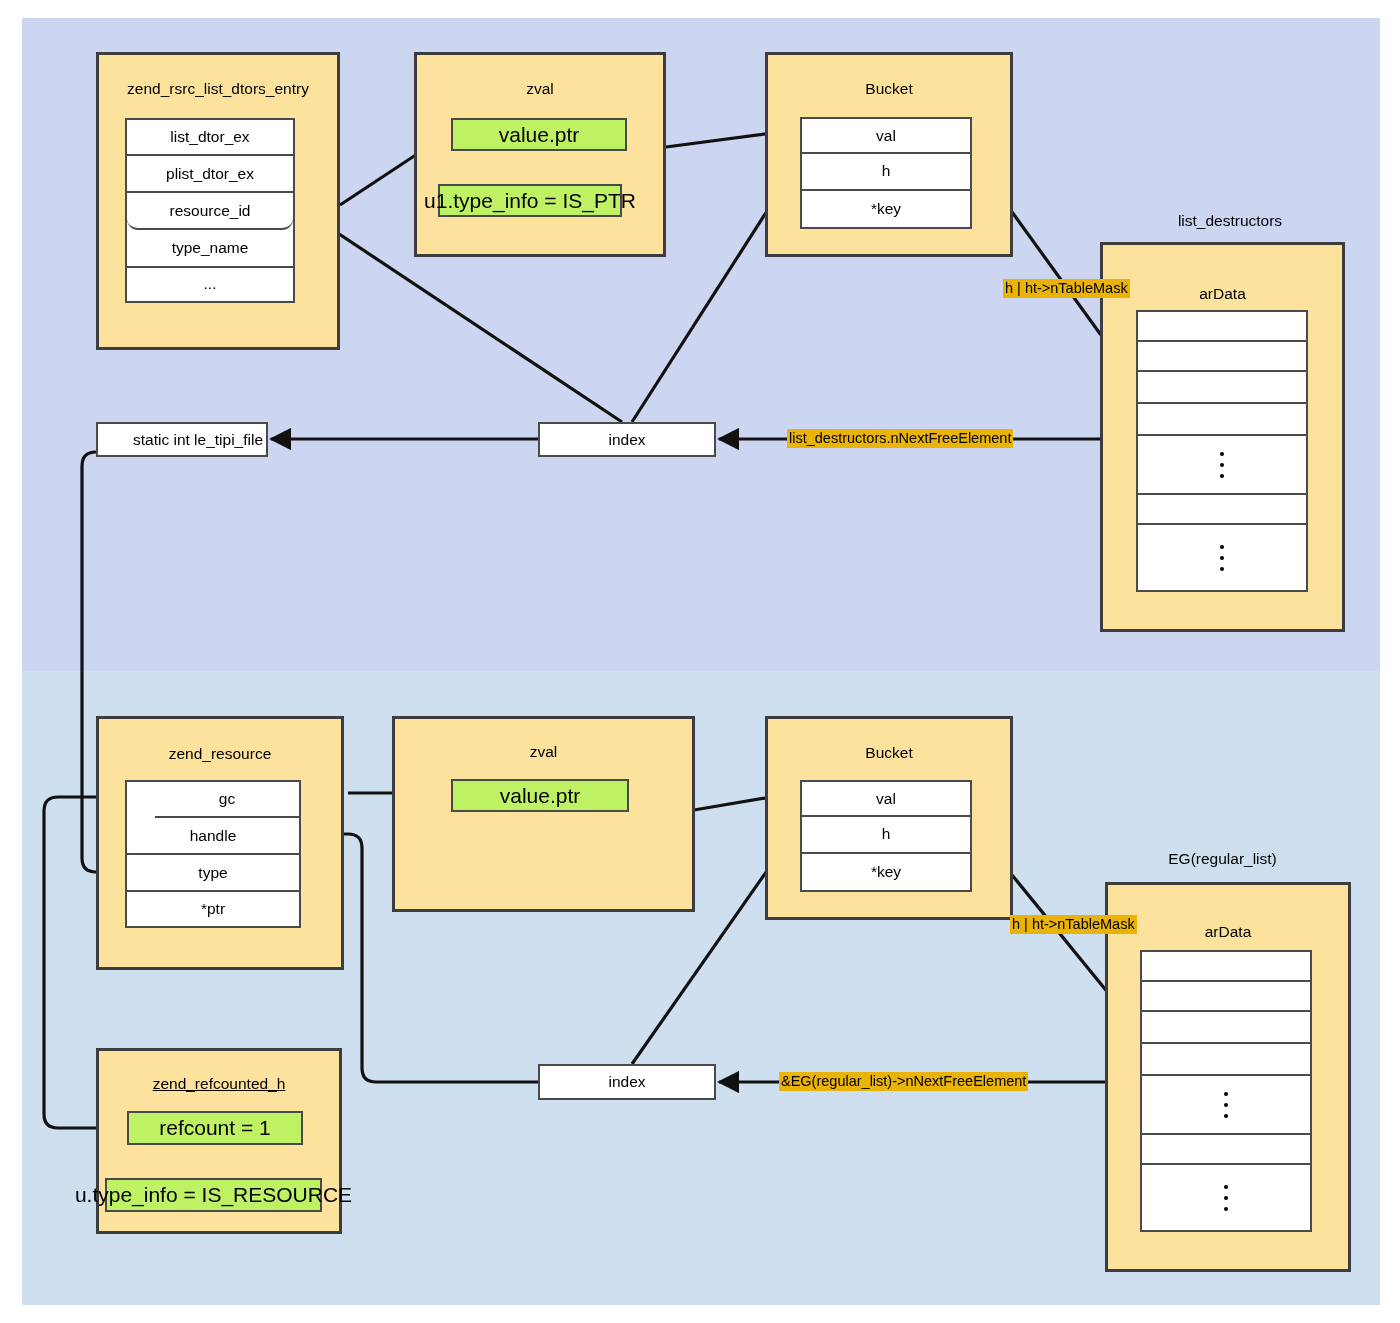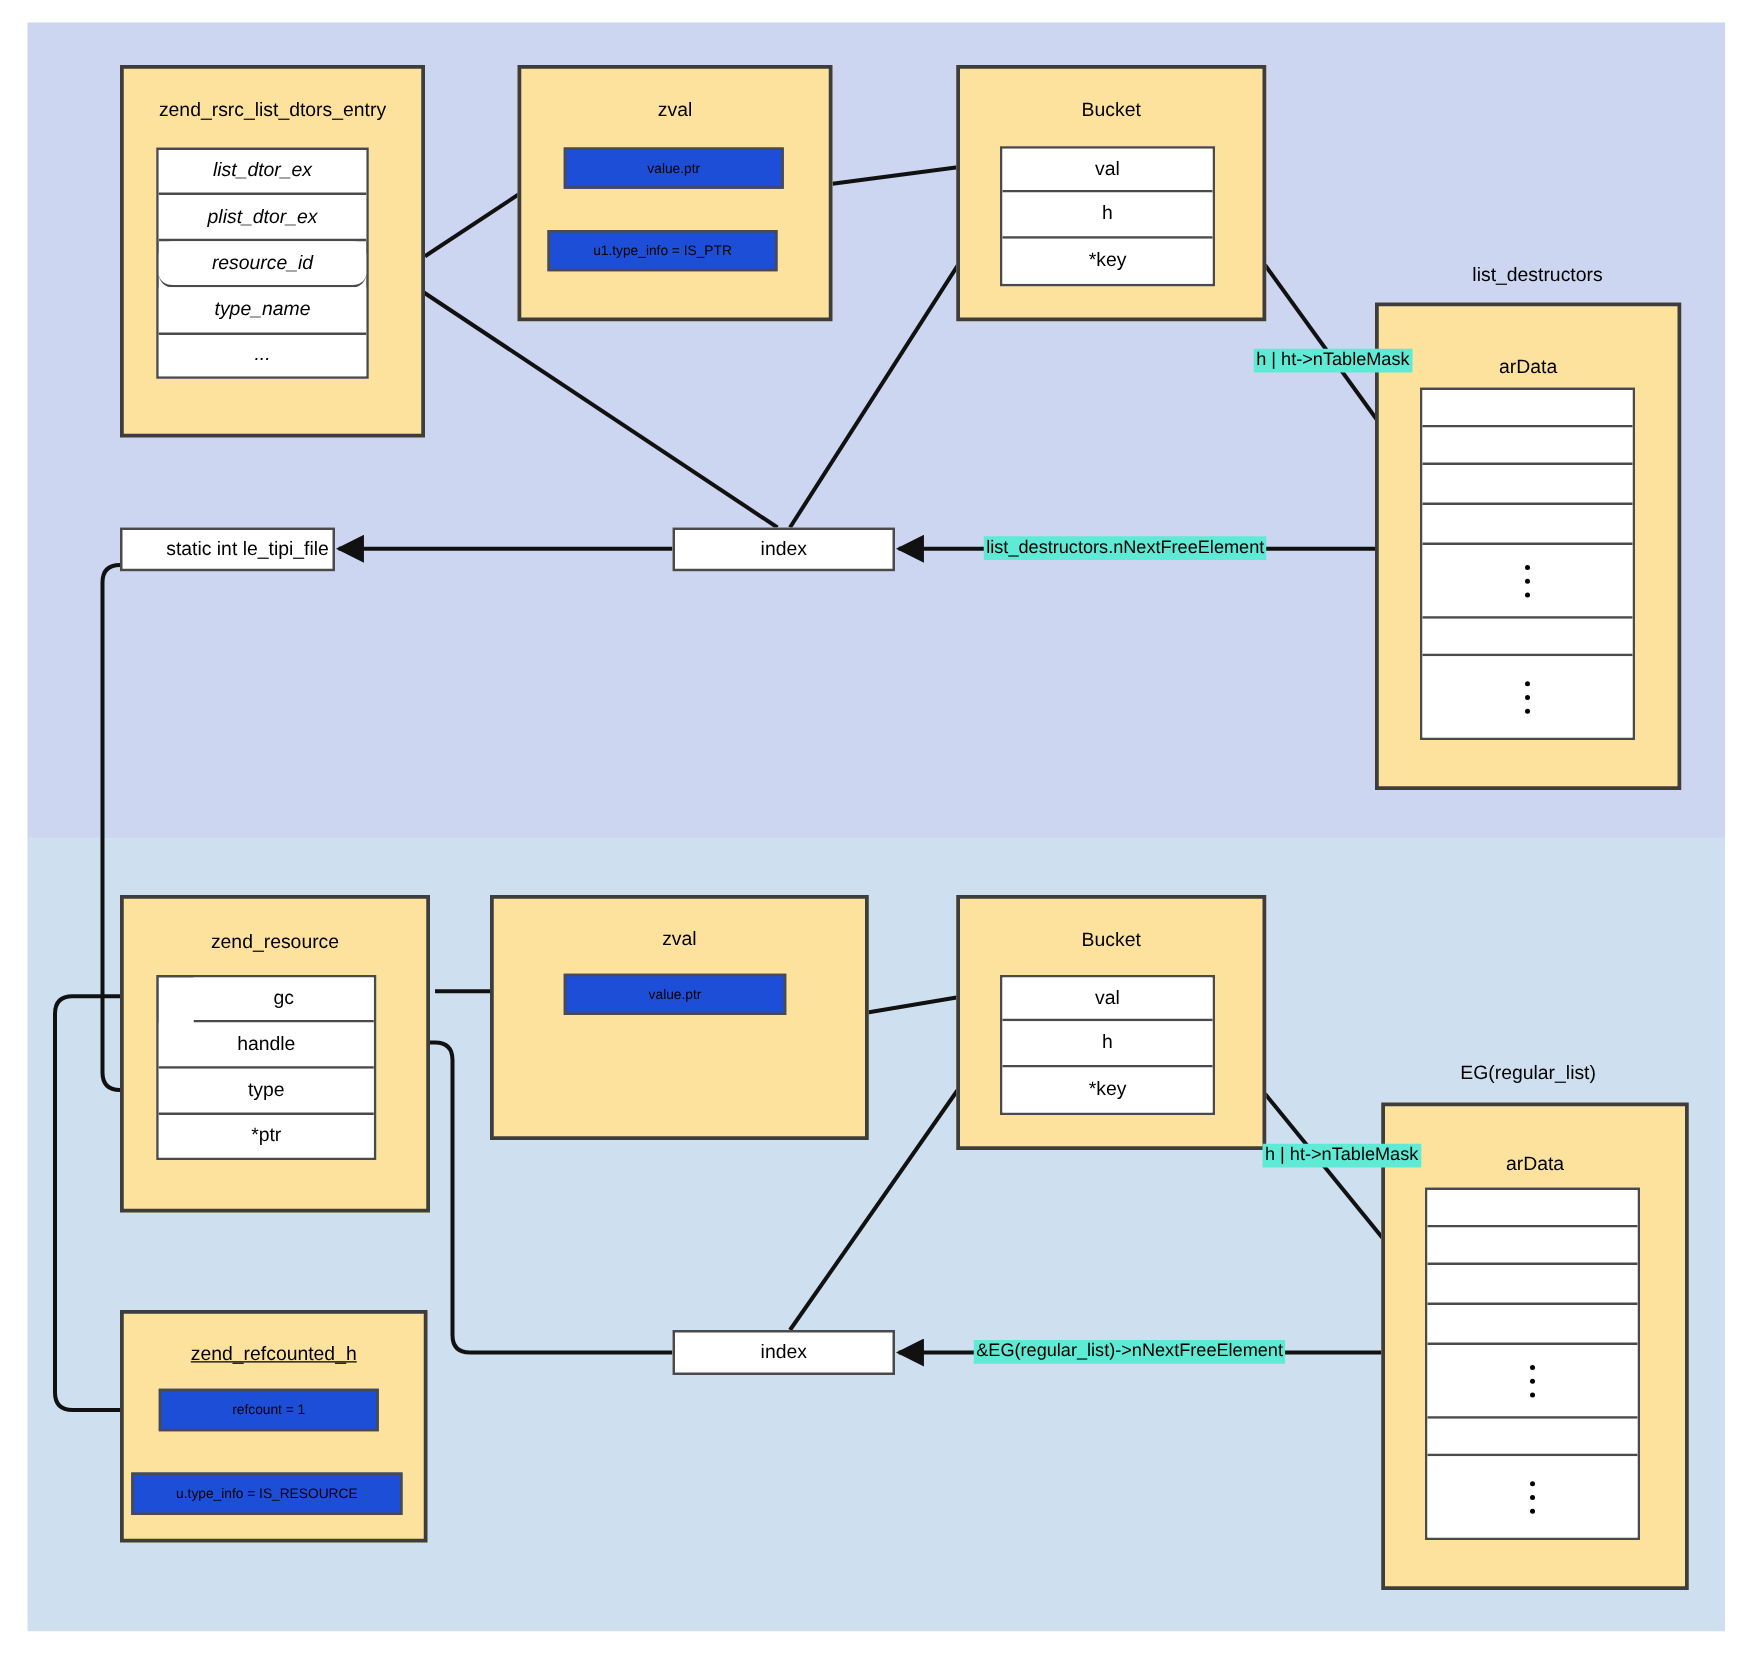--- a/index.html
+++ b/index.html
@@ -44,27 +44,27 @@
     position: absolute;
     font-size: 15.5px;
     color: #000;
     white-space: nowrap;
     text-align: center;
   }
 
   
   .field {
     position: absolute;
-    background: #1d4ed8;
+    background: #bef264;
     border: 2px solid #4a4a4a;
     box-sizing: border-box;
     display: flex;
     align-items: center;
     justify-content: center;
-    font-size: 11px;
+    font-size: 21px;
     color: #000;
     white-space: nowrap;
   }
   
   .stack {
     position: absolute;
     border: 2px solid #4a4a4a;
     box-sizing: border-box;
     background: #fff;
   }
@@ -104,21 +104,21 @@
     align-items: center;
     justify-content: center;
     font-size: 15.5px;
     color: #000;
     white-space: nowrap;
   }
 
   
   .edge-label {
     position: absolute;
-    background: #5eead4;
+    background: #eab308;
     font-size: 14.5px;
     color: #000;
     white-space: nowrap;
     padding: 1px 2px;
     line-height: 1.15;
   }
 
   
   #edges {
     position: absolute;
@@ -179,21 +179,21 @@
 
       <path d="M 96 452 Q 82 452 82 466 L 82 858 Q 82 872 96 872 L 122 872"></path>
 
       <path d="M 128 1128 L 58 1128 Q 44 1128 44 1114 L 44 811 Q 44 797 58 797 L 122 797"></path>
     </g>
   </svg>
 
   <div class="group" style="left:96px; top:52px; width:244px; height:298px;">
     <div class="group-title" style="top:25px;">zend_rsrc_list_dtors_entry</div>
   </div>
-  <div class="stack" style="left:125px; top:118px; width:170px; height:185px;font-style:italic;">
+  <div class="stack" style="left:125px; top:118px; width:170px; height:185px;">
     <div class="row" style="height:36.2px;">list_dtor_ex</div>
     <div class="row" style="height:37.2px;">plist_dtor_ex</div>
     <div class="row" style="height:37px;border-radius:11px;">resource_id</div>
     <div class="row" style="height:37.2px;">type_name</div>
     <div class="row" style="height:33.2px;">...</div>
   </div>
 
   <div class="group" style="left:414px; top:52px; width:252px; height:205px;">
     <div class="group-title" style="top:25px;">zval</div>
   </div>

